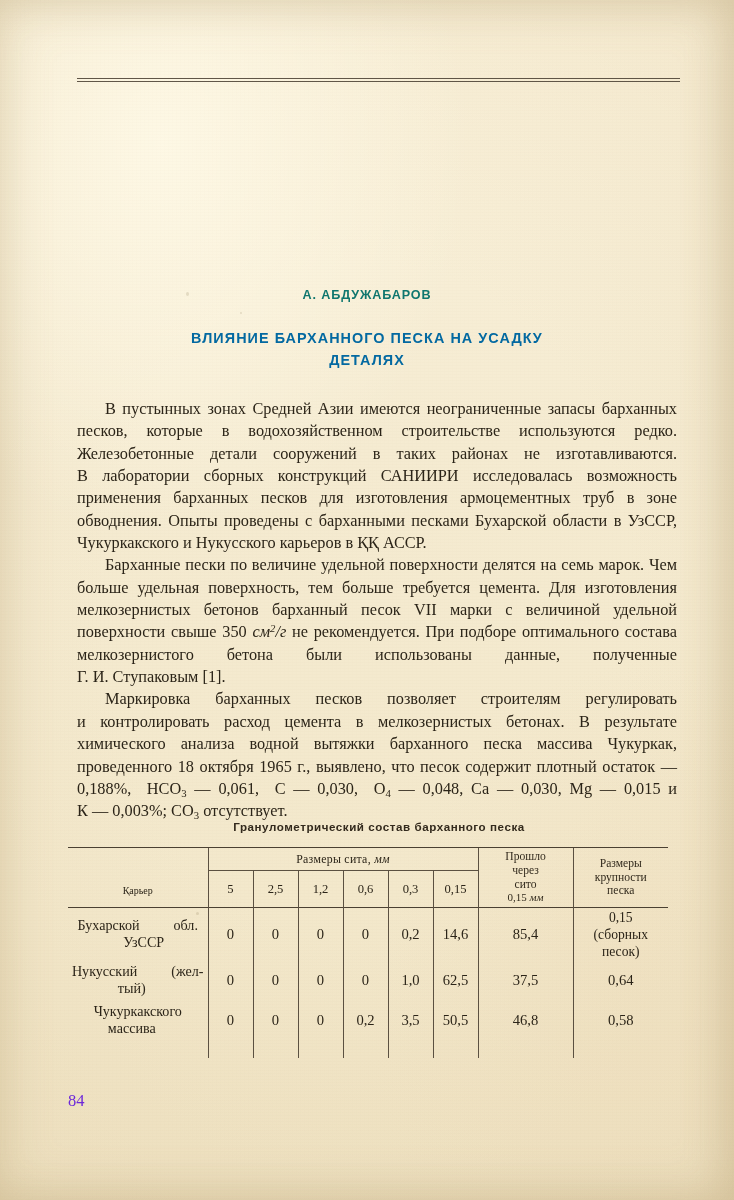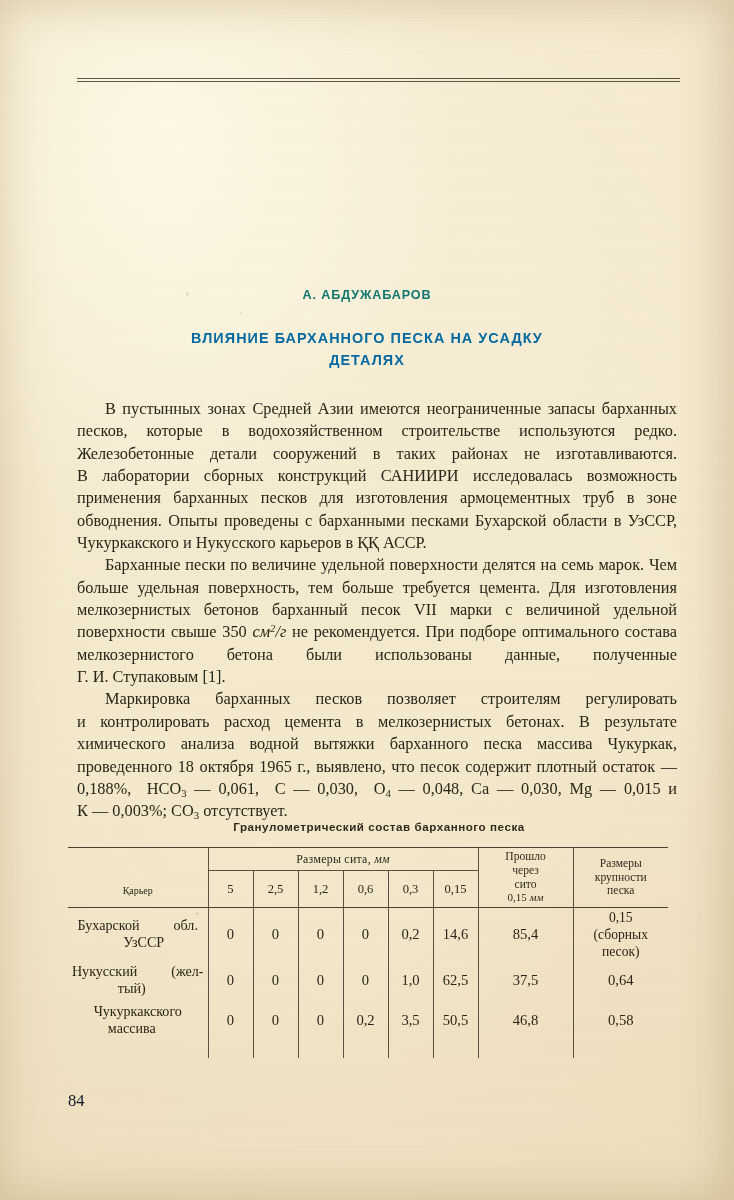--- a/index.html
+++ b/index.html
@@ -171,21 +171,21 @@
   .label-2l { line-height: 17.2px; }
   .indent-l { padding-left: 12px; display:block; }
   .hang { display:block; padding-left: 0; }
 
   
   .folio {
     position: absolute;
     left: 68px;
     top: 1091px;
     font-size: 16.5px;
-    color: #0f172a;
+    color: #6d28d9;
   }
 
   
   .speck {
     position: absolute;
     background: rgba(120,100,60,0.17);
     border-radius: 50%;
     pointer-events: none;
   }
   .edge-shade {

